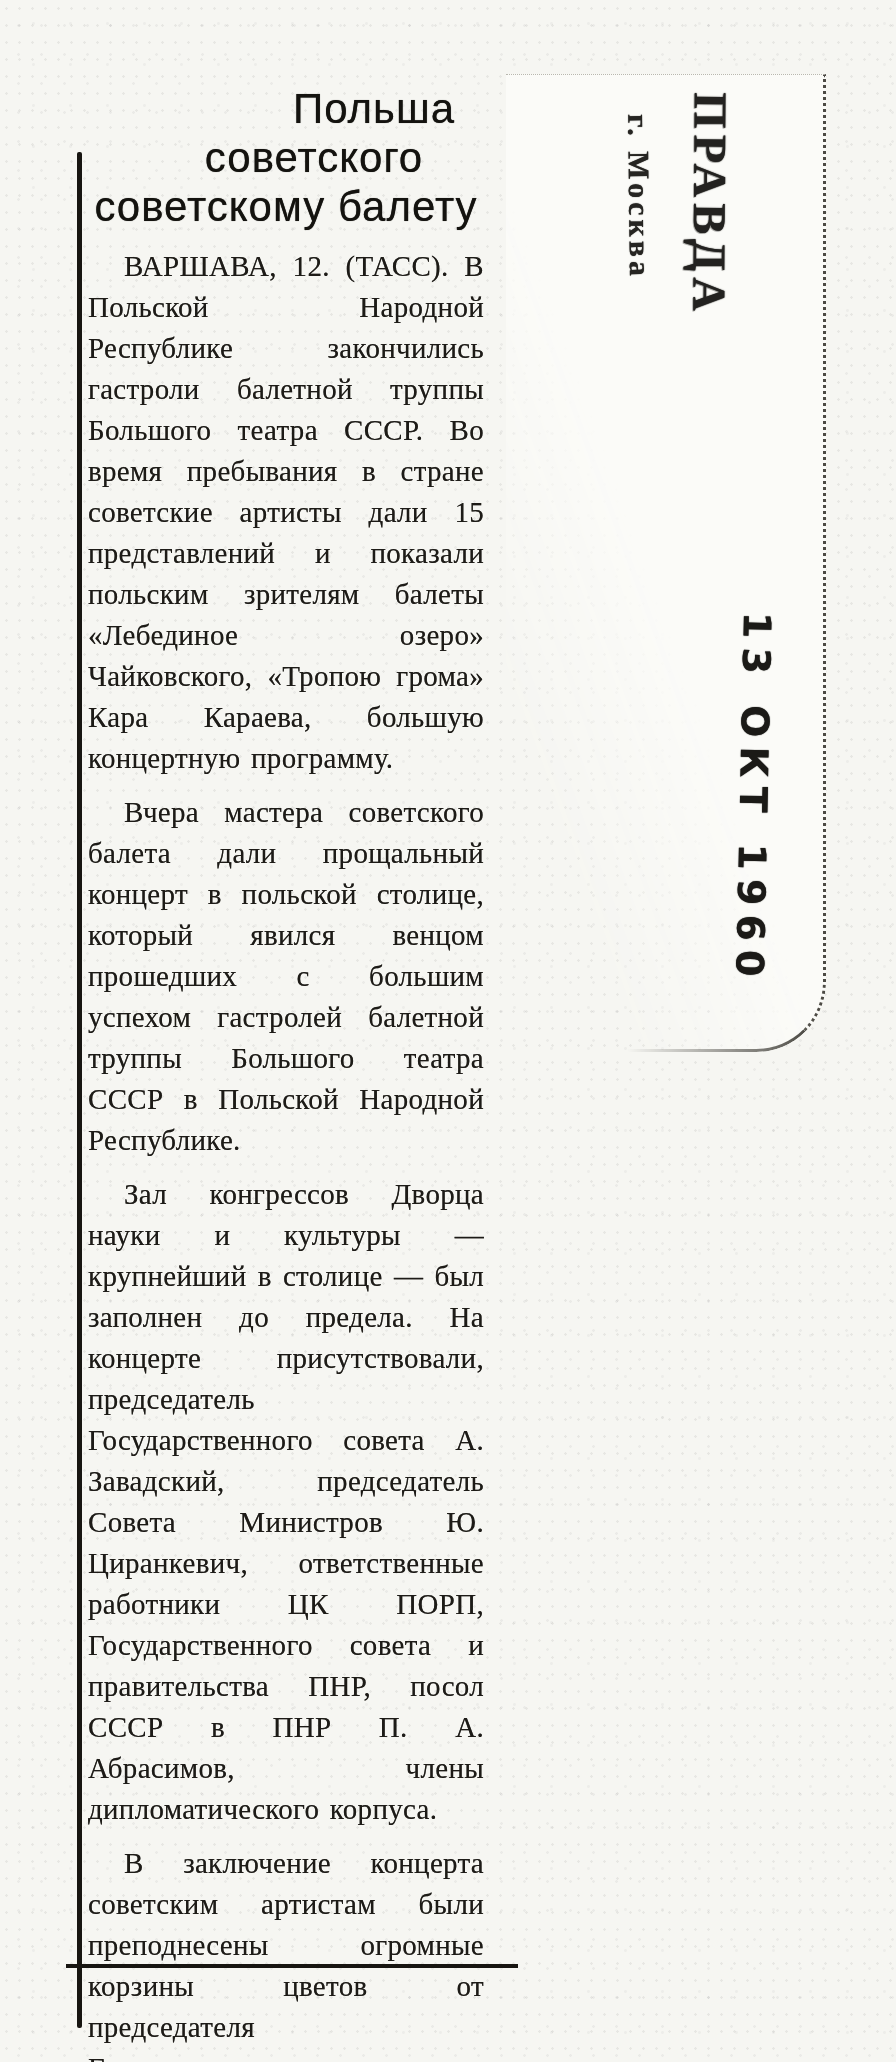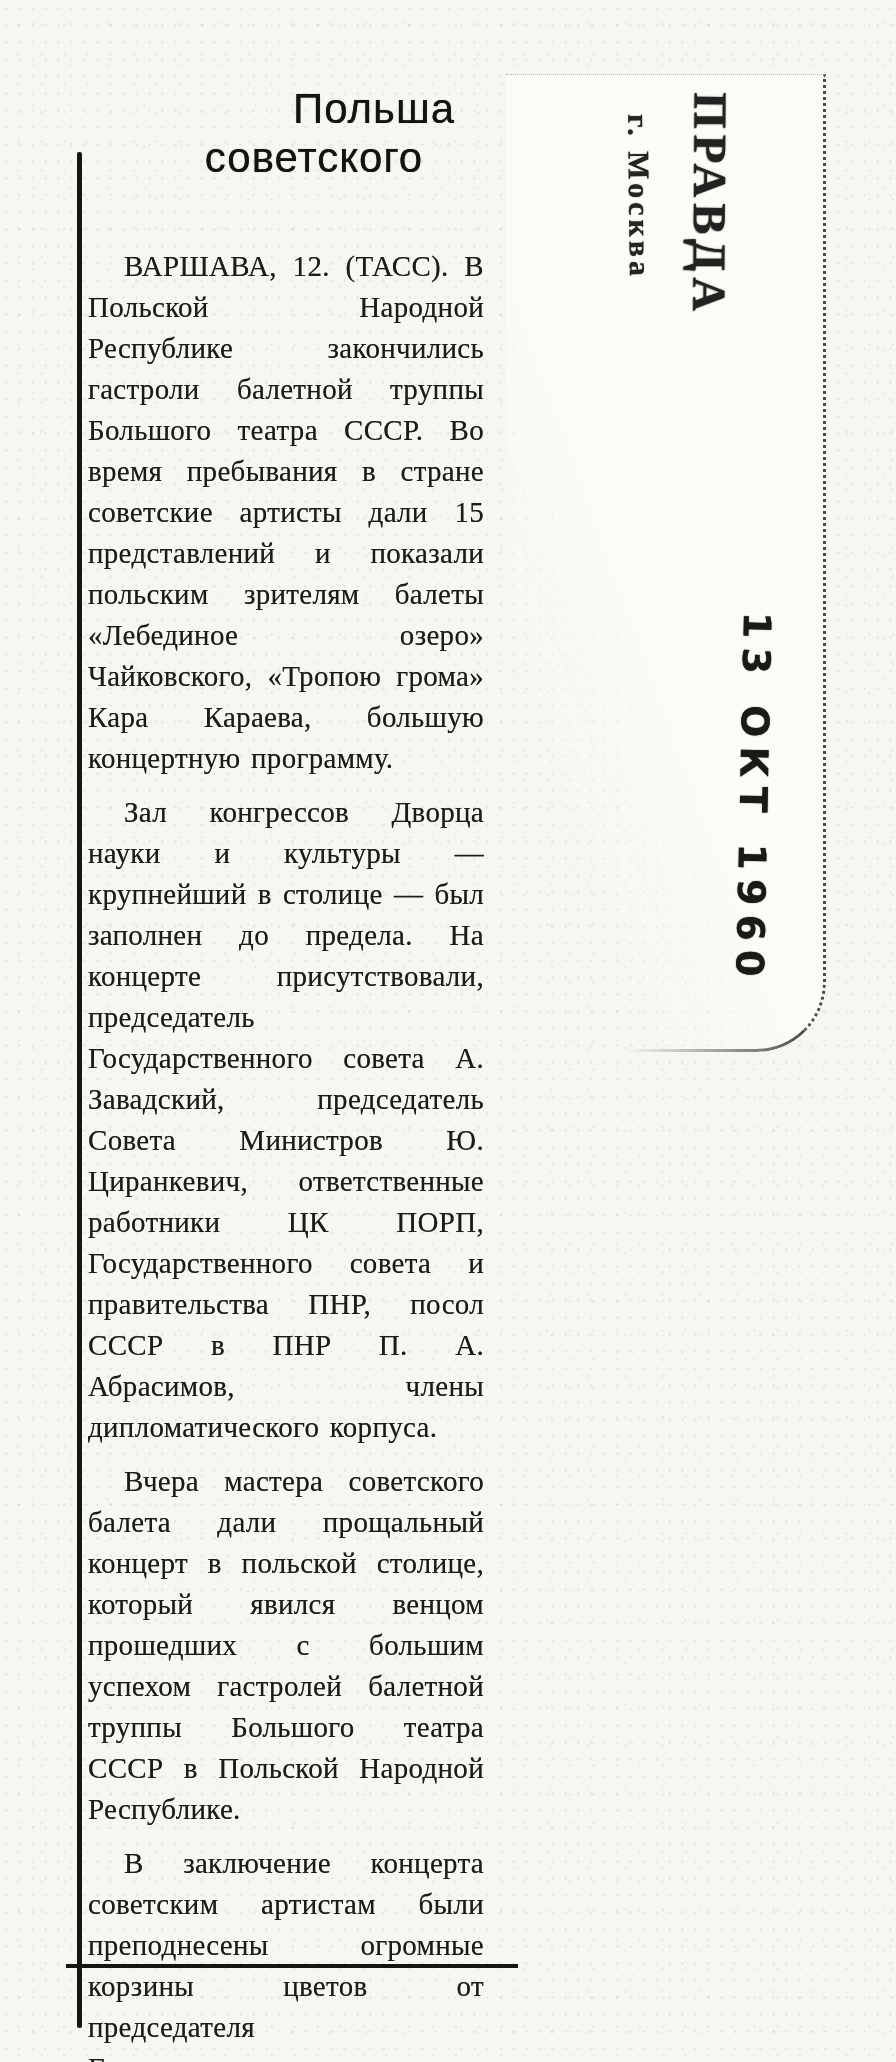--- a/index.html
+++ b/index.html
@@ -114,22 +114,23 @@
 
   <div class="stamp stamp-city">г. Москва</div>
 
   <div class="stamp stamp-pub">ПРАВДА</div>
 
   <div class="stamp stamp-date">13 ОКТ 1960</div>
 
   <header class="headline">
     <span class="hl hl1">Польша</span>
     <span class="hl hl2">советского</span>
+    <span class="hl hl3">советскому балету</span>
   </header>
 
   <article class="body">
     <p>ВАРШАВА, 12. (ТАСС). В Польской Народной Республике закончились гастроли балетной труппы Большого театра СССР. Во время пребывания в стране советские артисты дали 15 представлений и показали польским зрителям балеты «Лебединое озеро» Чайковского, «Тропою грома» Кара Караева, большую концертную программу.</p>
+    <p>Вчера мастера советского балета дали прощальный концерт в польской столице, который явился венцом прошедших с большим успехом гастролей балетной труппы Большого театра СССР в Польской Народной Республике.</p>
     <p>Зал конгрессов Дворца науки и культуры — крупнейший в столице — был заполнен до предела. На концерте присутствовали, председатель Государственного совета А. Завадский, председатель Совета Министров Ю. Циранкевич, ответственные работники ЦК ПОРП, Государственного совета и правительства ПНР, посол СССР в ПНР П. А. Абрасимов, члены дипломатического корпуса.</p>
-    <p>Вчера мастера советского балета дали прощальный концерт в польской столице, который явился венцом прошедших с большим успехом гастролей балетной труппы Большого театра СССР в Польской Народной Республике.</p>
     <p>В заключение концерта советским артистам были преподнесены огромные корзины цветов от председателя Государственного совета, председателя Совета Министров и министра культуры и искусства ПНР.</p>
   </article>
 
 </div>
 
 </body></html>

